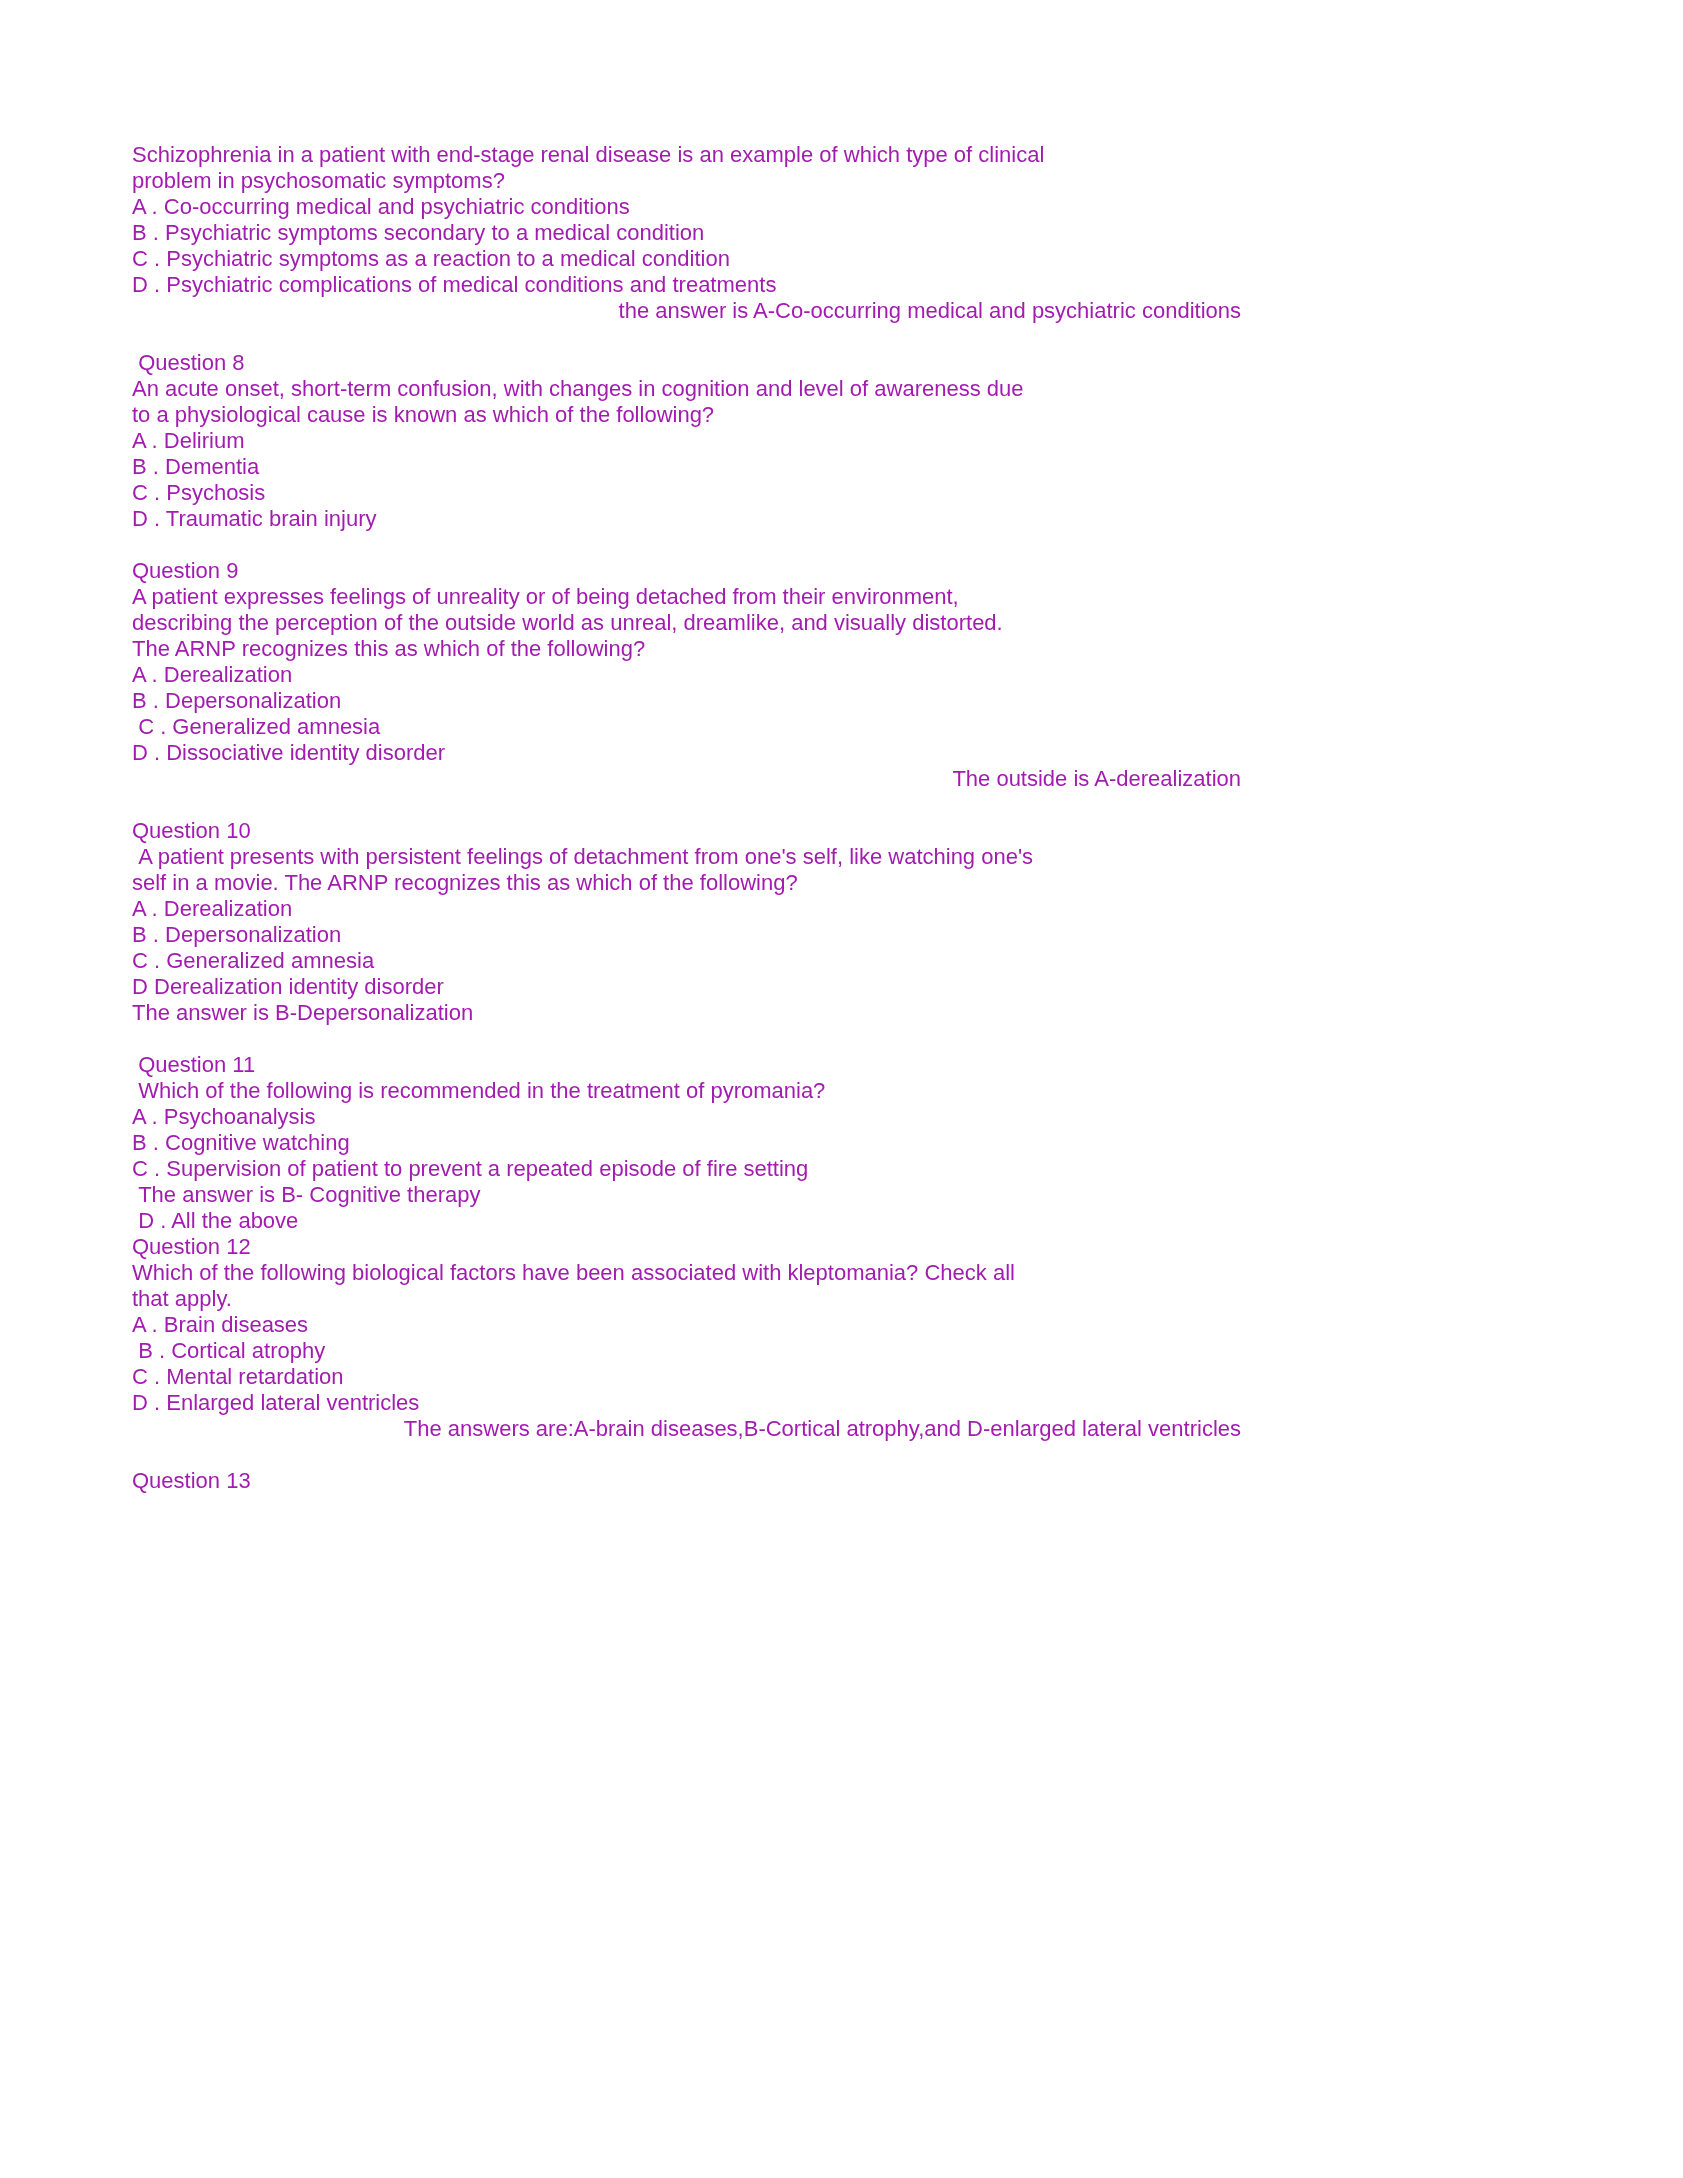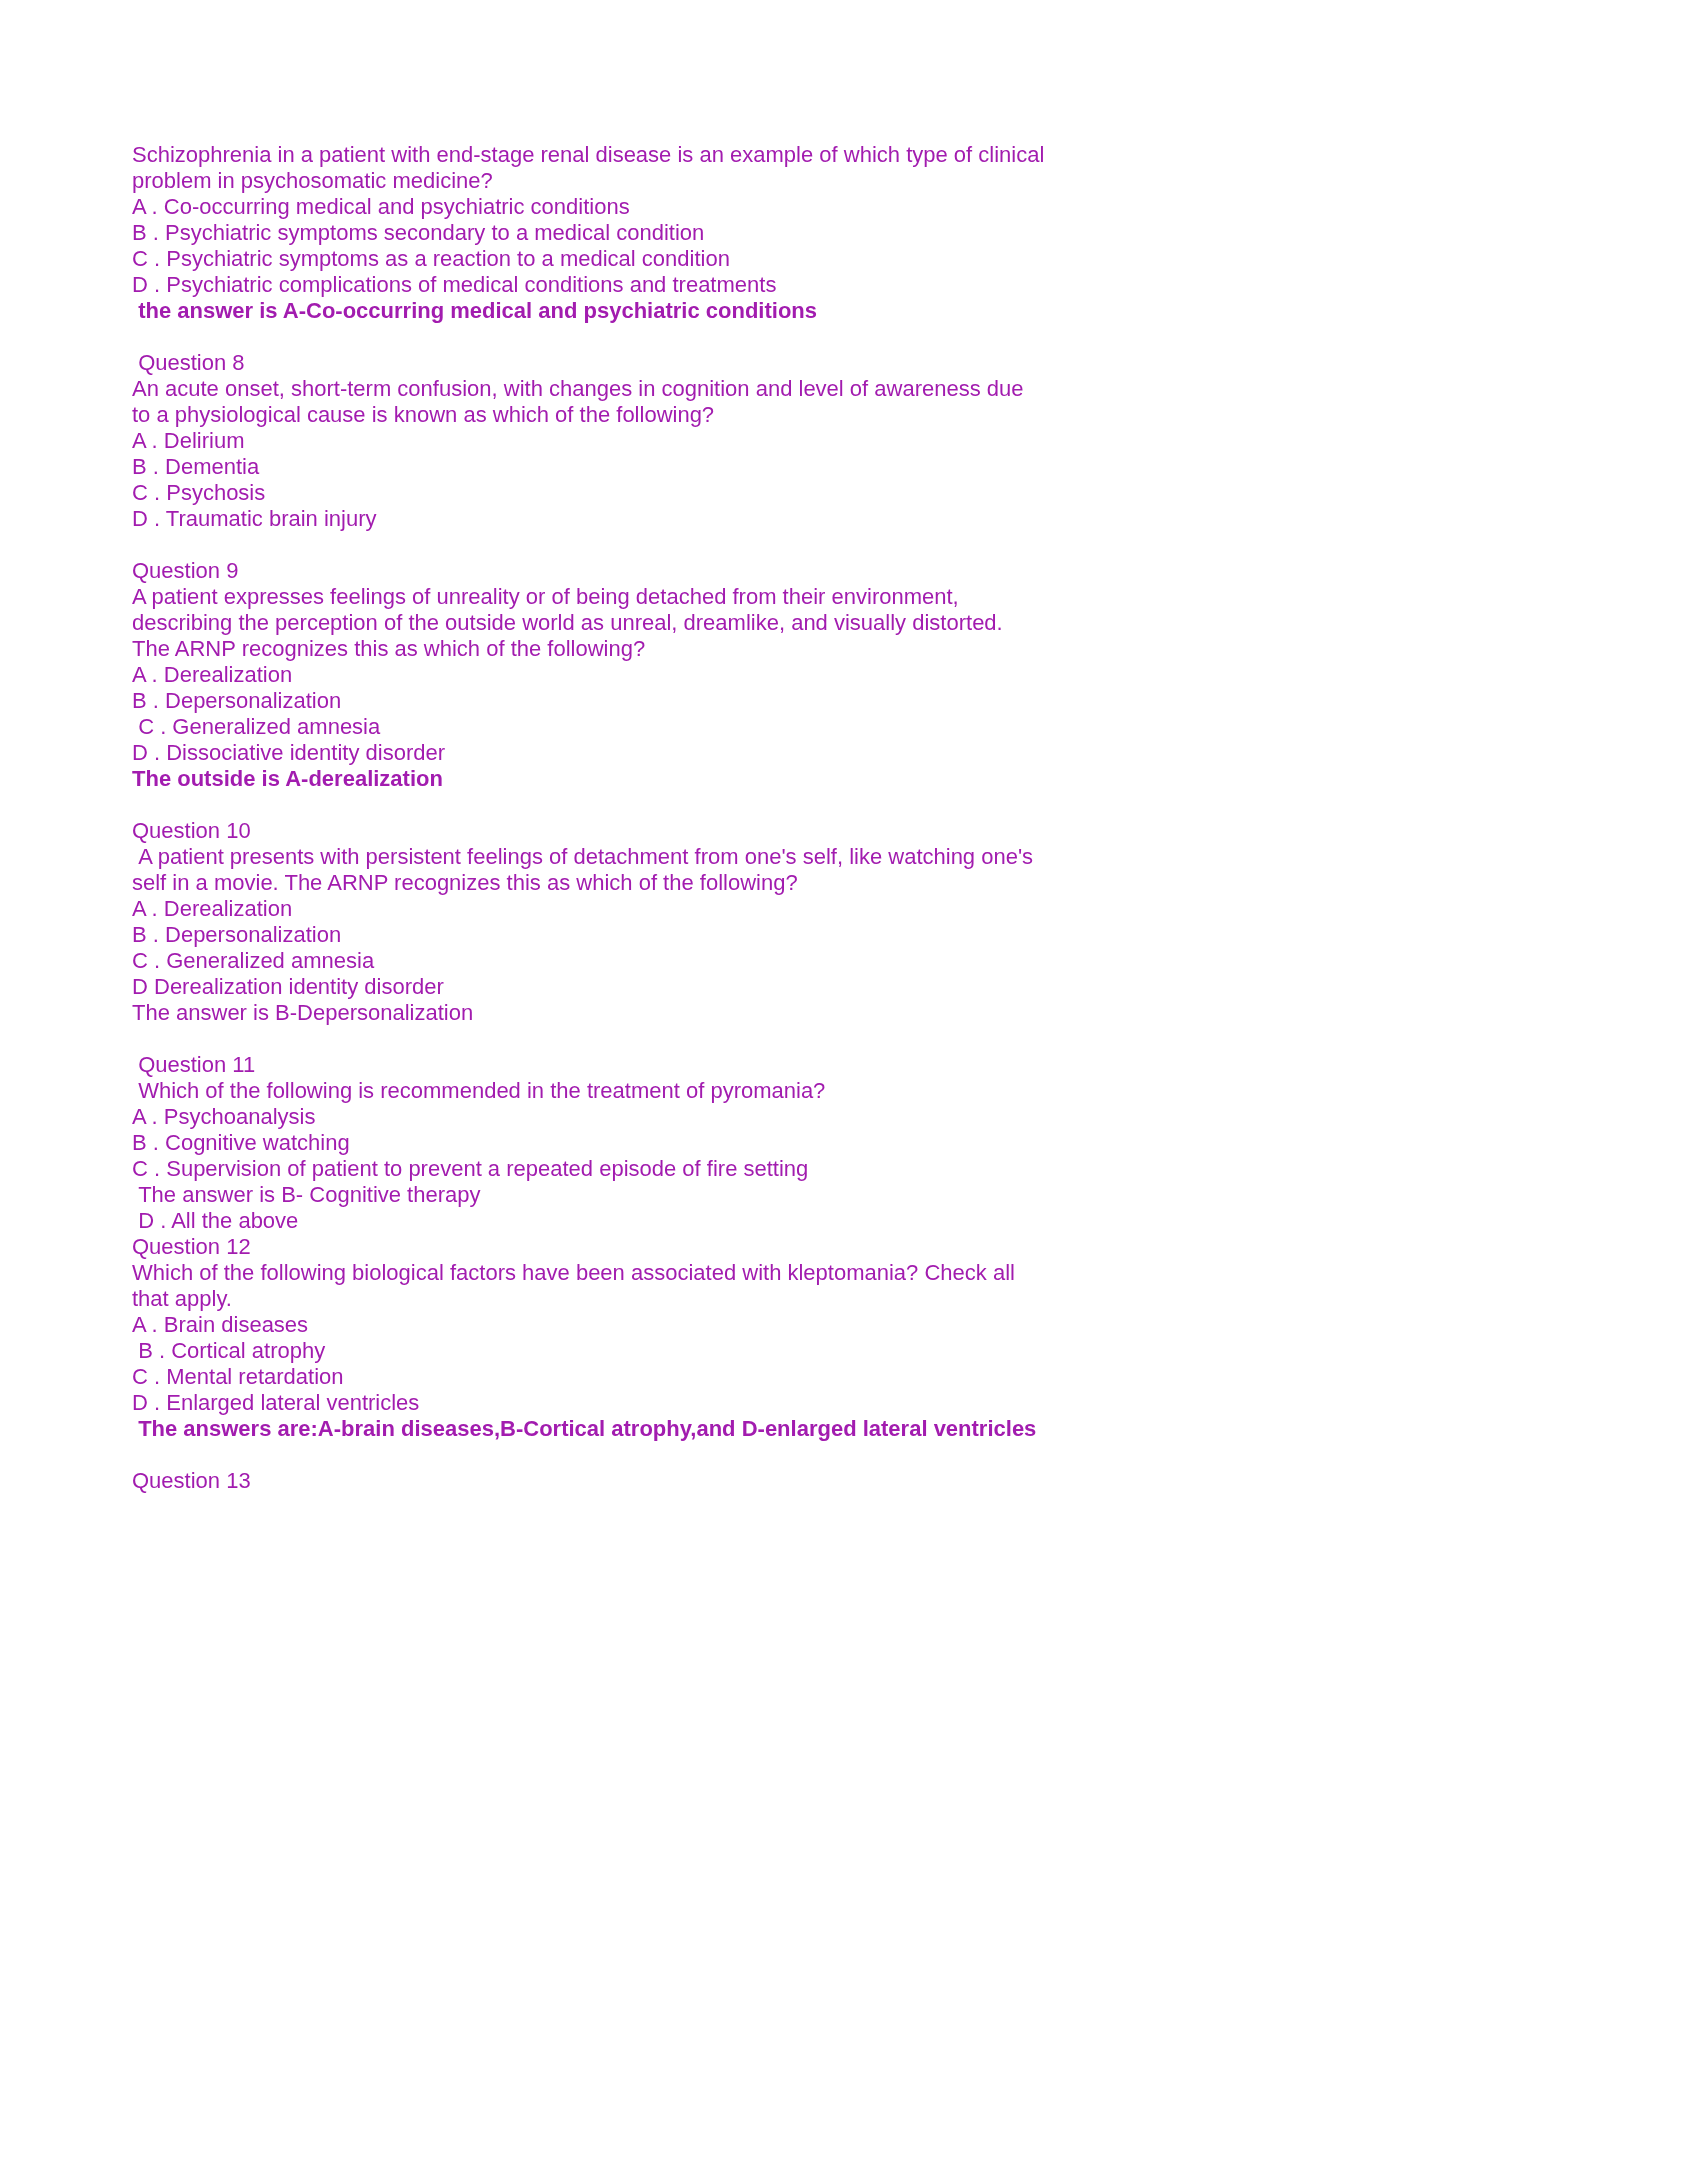--- a/index.html
+++ b/index.html
@@ -19,31 +19,32 @@
     font-family: "Liberation Sans", sans-serif;
     font-size: 22px;
     line-height: 26px;
     color: #a21caf;
   }
   .line {
     white-space: pre-wrap;
     min-height: 26px;
   }
   .line.bold {
-    font-weight: bold;
+    font-weight: normal;
+    text-align: right;
   }
 </style>
 </head>
 <body>
 
 <div class="page">
   <div class="content">
 
   <div class="line">Schizophrenia in a patient with end-stage renal disease is an example of which type of clinical</div>
-      <div class="line">problem in psychosomatic medicine?</div>
+      <div class="line">problem in psychosomatic symptoms?</div>
       <div class="line">A . Co-occurring medical and psychiatric conditions</div>
       <div class="line">B . Psychiatric symptoms secondary to a medical condition</div>
       <div class="line">C . Psychiatric symptoms as a reaction to a medical condition</div>
       <div class="line">D . Psychiatric complications of medical conditions and treatments</div>
       <div class="line bold"> the answer is A-Co-occurring medical and psychiatric conditions</div>
       <div class="line"></div>
       <div class="line"> Question 8</div>
       <div class="line">An acute onset, short-term confusion, with changes in cognition and level of awareness due</div>
       <div class="line">to a physiological cause is known as which of the following?</div>
       <div class="line">A . Delirium</div>

